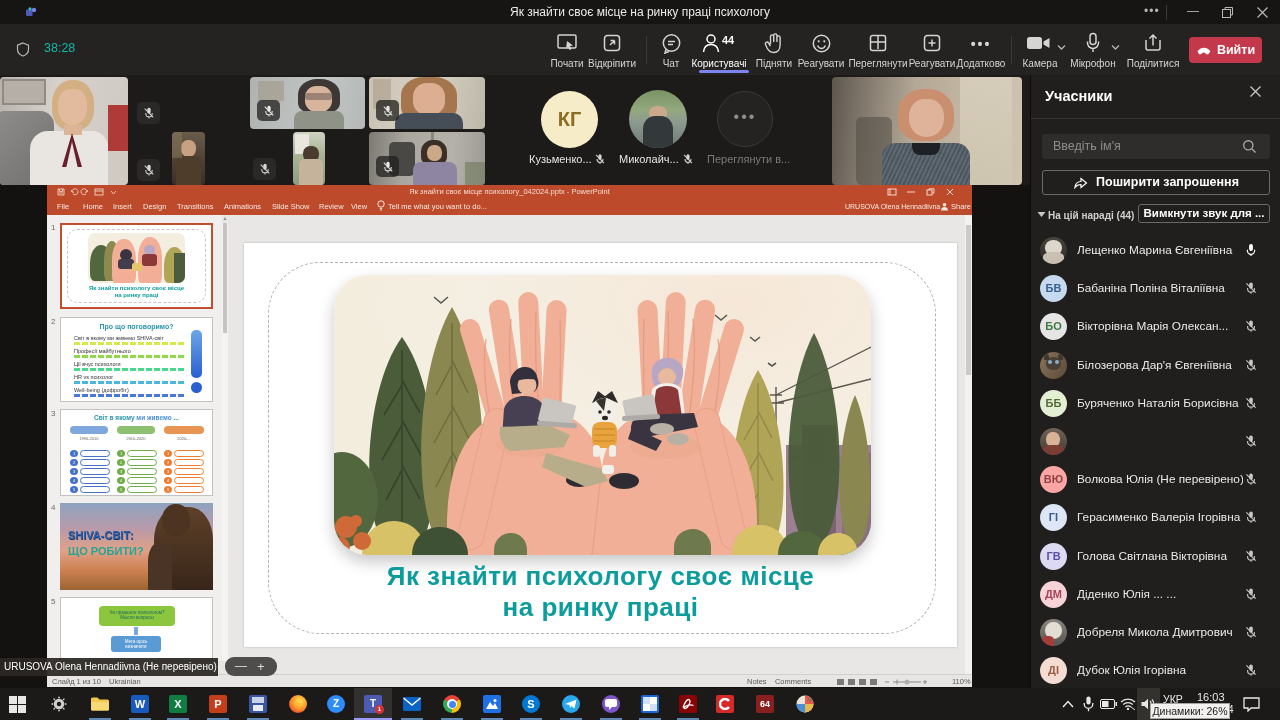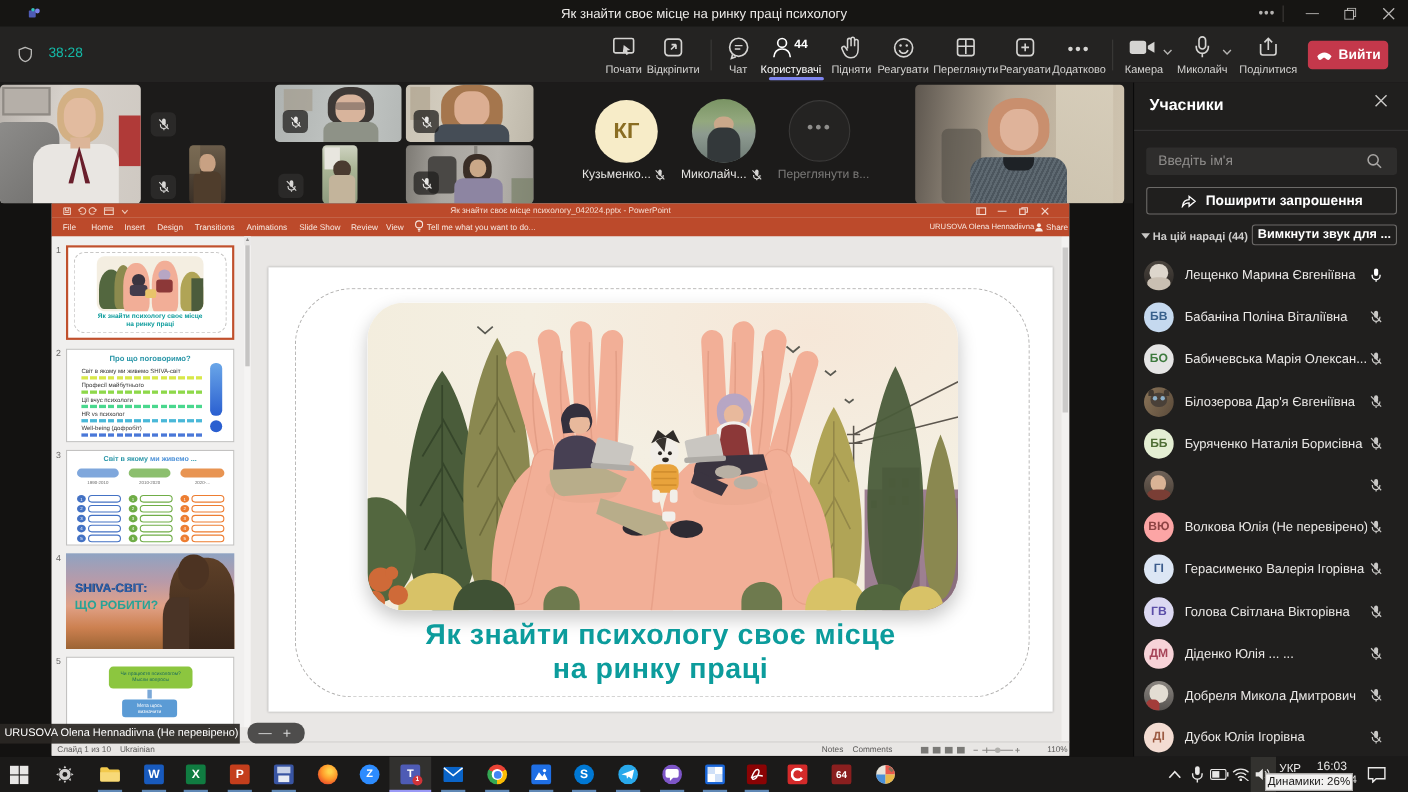--- a/index.html
+++ b/index.html
@@ -169,21 +169,21 @@
     <div class="lb">Камера</div>
   </div>
   <svg class="abs" style="left:1057px;top:20px" width="9" height="7" viewBox="0 0 9 7">
         <path d="M1 1.5 L4.5 5 L8 1.5" fill="none" stroke="#b5b4b2" stroke-width="1.3"></path>
       </svg>
   <div class="tbi" style="left:1063px">
     <div class="ic"><svg width="16" height="23" viewBox="0 0 16 23">
             <rect x="5" y="1.5" width="6" height="11" rx="3" fill="none" stroke="#d5d4d2" stroke-width="1.5"></rect>
             <path d="M2.5 9.5 v1.5 a5.5 5.5 0 0 0 11 0 V9.5 M8 16.5 v3.5" fill="none" stroke="#d5d4d2" stroke-width="1.5"></path>
           </svg></div>
-    <div class="lb">Миколайч</div>
+    <div class="lb">Мікрофон</div>
   </div>
   <svg class="abs" style="left:1111px;top:20px" width="9" height="7" viewBox="0 0 9 7">
         <path d="M1 1.5 L4.5 5 L8 1.5" fill="none" stroke="#b5b4b2" stroke-width="1.3"></path>
       </svg>
   <div class="tbi" style="left:1123px">
     <div class="ic"><svg width="22" height="23" viewBox="0 0 22 23">
             <path d="M4 8 v8 a2 2 0 0 0 2 2 h10 a2 2 0 0 0 2 -2 V8" fill="none" stroke="#d5d4d2" stroke-width="1.5"></path>
             <path d="M11 13.5 V3.5 M7.5 6.5 L11 3 l3.5 3.5" fill="none" stroke="#d5d4d2" stroke-width="1.5"></path>
           </svg></div>
     <div class="lb">Поділитися</div>
@@ -377,21 +377,21 @@
           <g stroke="#c9c8c6" fill="none" stroke-width="1.1">
             <rect x="5.2" y="1.4" width="3.6" height="6.4" rx="1.8" fill="#c9c8c6" stroke="none"></rect>
             <path d="M3.6 7 v.7 a3.4 3.4 0 0 0 6.8 0 V7"></path>
             <path d="M7 11.4 v1.4"></path>
             <path d="M2.4 2.3 L11.6 11.7"></path>
           </g>
         </svg>
 </div>
 <div class="prow" style="top:232.4px">
 <div class="pav" style="background:#e5e5e5;color:#3e7a3e">БО</div>
-<div class="pnm">Бабичевська Марія Олексан...</div>
+<div class="pnm">Вікторівна Марія Олексан...</div>
 <svg class="pmic" width="14" height="14" viewBox="0 0 14 14">
           <g stroke="#c9c8c6" fill="none" stroke-width="1.1">
             <rect x="5.2" y="1.4" width="3.6" height="6.4" rx="1.8" fill="#c9c8c6" stroke="none"></rect>
             <path d="M3.6 7 v.7 a3.4 3.4 0 0 0 6.8 0 V7"></path>
             <path d="M7 11.4 v1.4"></path>
             <path d="M2.4 2.3 L11.6 11.7"></path>
           </g>
         </svg>
 </div>
 <div class="prow" style="top:270.6px">

